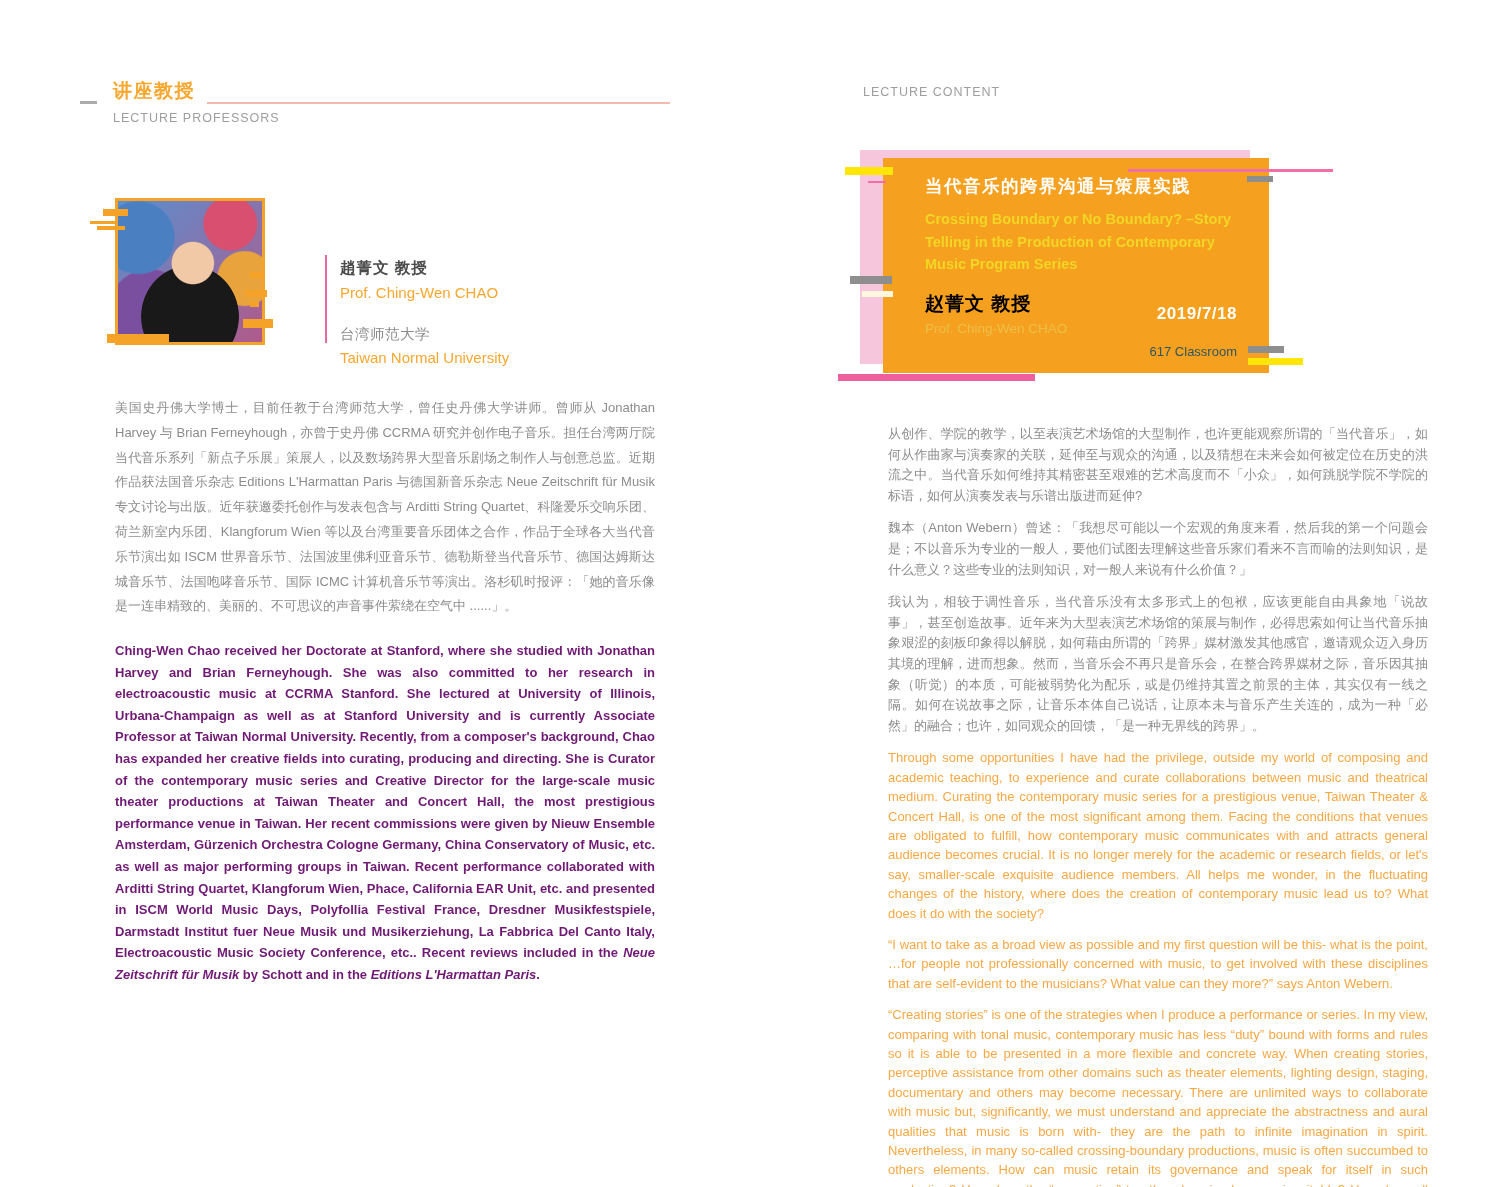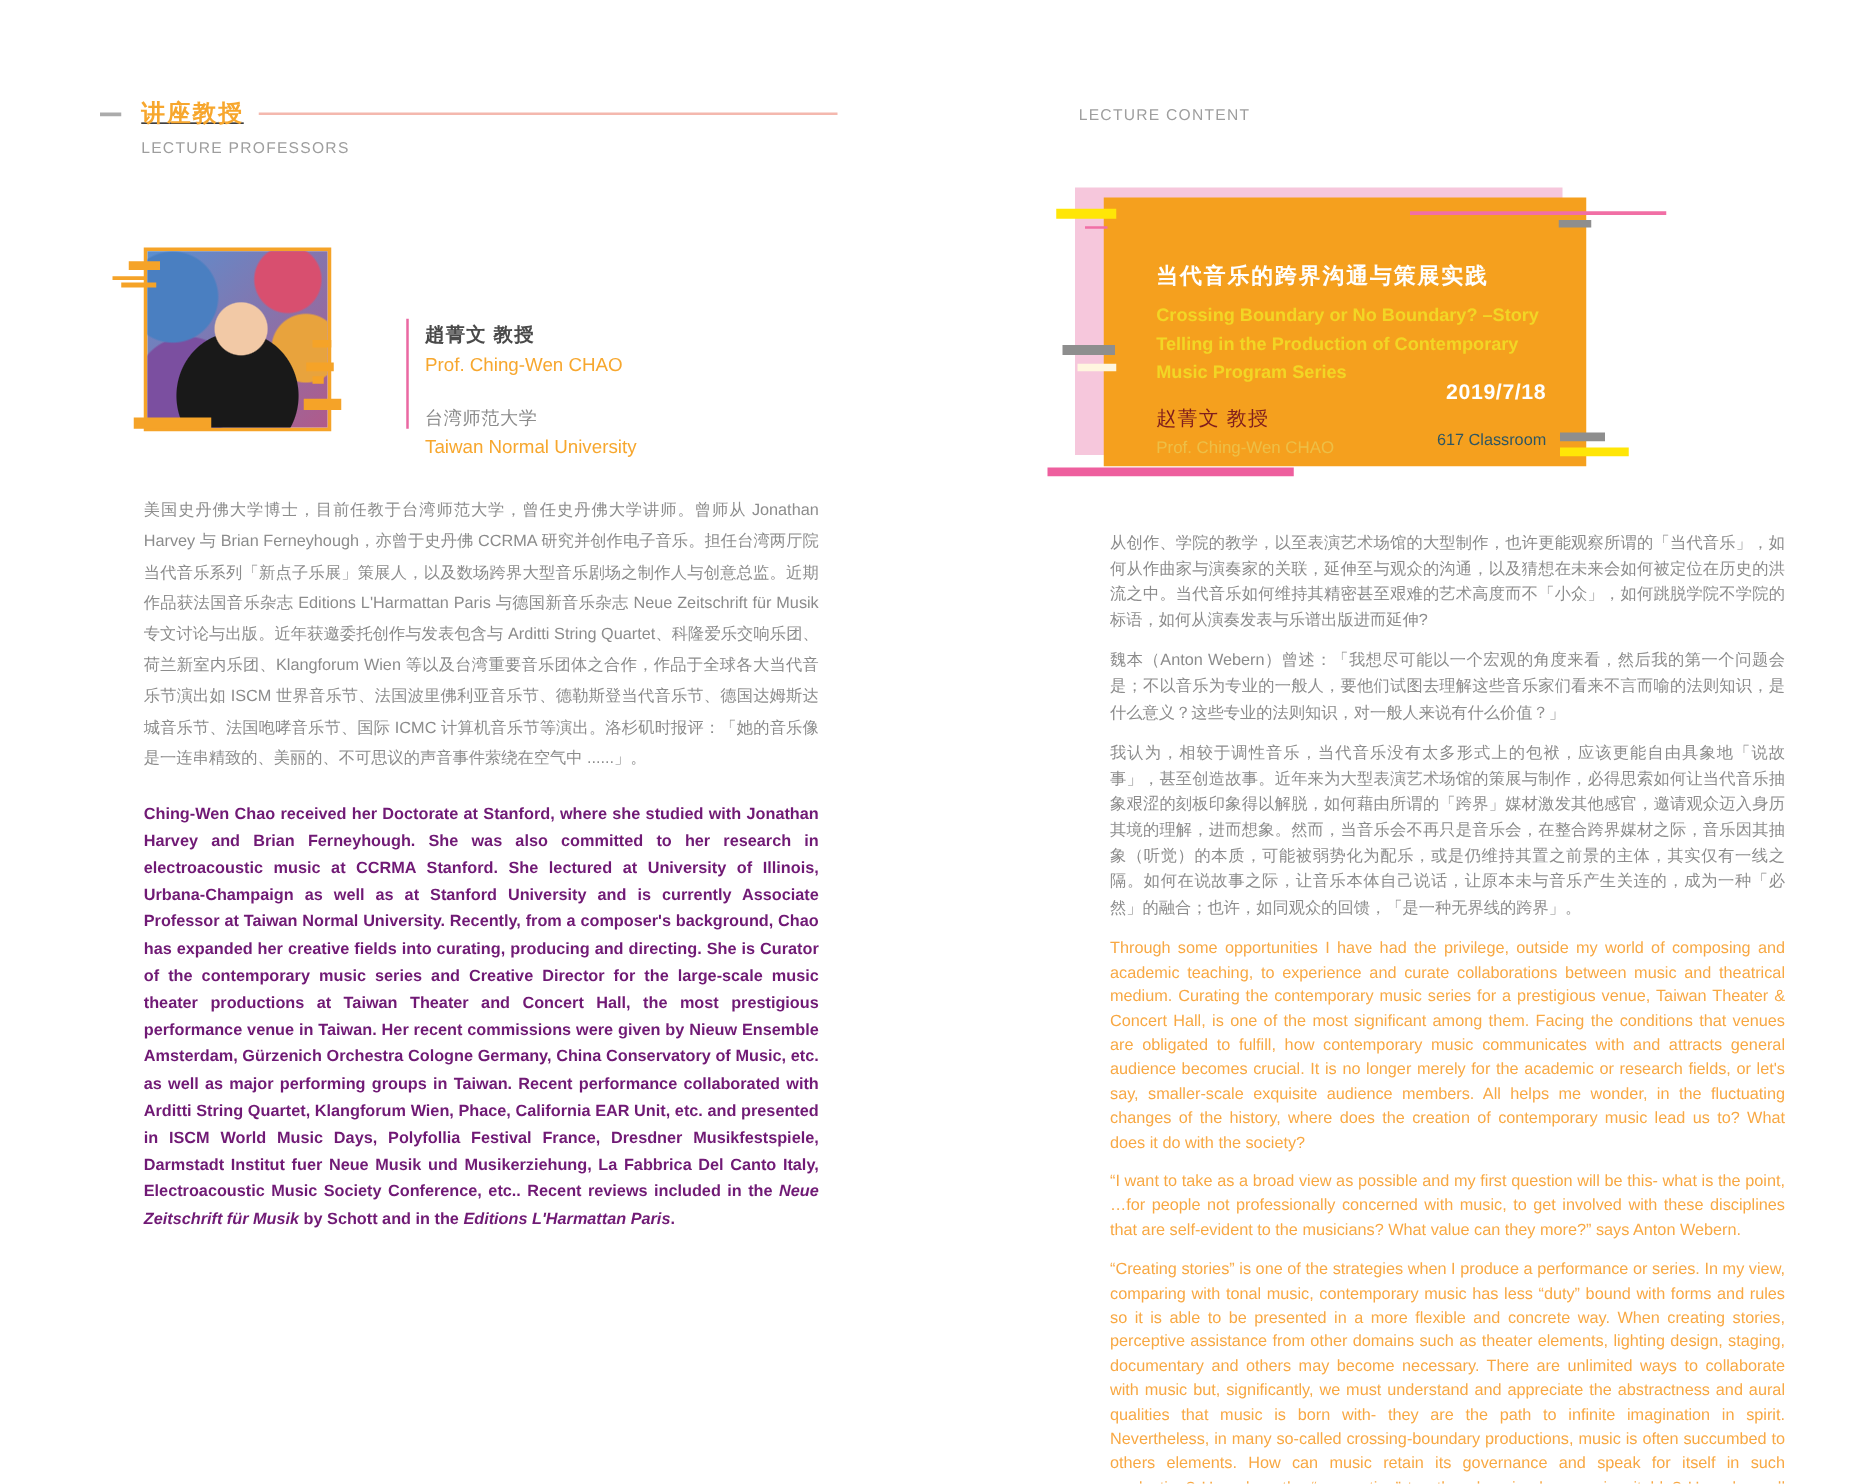--- a/index.html
+++ b/index.html
@@ -2,21 +2,21 @@
 <html><head>
 <meta charset="utf-8">
 <style>
   html,body{margin:0;padding:0;background:#ffffff;}
   .page{
     position:relative;width:1500px;height:1187px;background:#ffffff;overflow:hidden;
     font-family:"Liberation Sans","DejaVu Sans",sans-serif;
   }
   
   .section-header{position:absolute;top:78px;width:590px;}
-  .section-header .row{display:flex;align-items:center;text-decoration:underline;}
+  .section-header .row{display:flex;align-items:flex-end;}
   .header-dash{width:17px;height:3px;background:#ababab;margin-right:16px;flex:0 0 auto;}
   .header-title-cn{font-size:19px;font-weight:bold;color:#f7a72e;letter-spacing:1.5px;white-space:nowrap;}
   .header-rule{flex:1 1 auto;height:2px;background:#f4b8ae;margin-left:12px;}
   .header-title-en{margin:7px 0 0 33px;font-size:12.5px;color:#9e9e9e;letter-spacing:1px;}
   
   .bar{position:absolute;}
   
   .photo-frame{
     position:absolute;left:115px;top:198px;width:150px;height:147px;
     box-sizing:border-box;border:3px solid #f5a328;background:#777;
@@ -48,25 +48,25 @@
     position:absolute;left:115px;top:640px;width:540px;
     font-size:13px;line-height:21.6px;color:#701a75;text-align:justify;margin:0;font-weight:bold;
   }
   .right-col{position:absolute;left:888px;top:424px;width:540px;}
   .right-col p{margin:0 0 12px 0;text-align:justify;}
   .right-cn p{font-size:13px;line-height:20.6px;color:#8c8c8c;}
   .right-en{margin-top:5px;}
   .right-en p{font-size:13px;line-height:19.4px;color:#f8a843;}
   
   .card-backdrop{position:absolute;left:860px;top:150px;width:390px;height:214px;background:#f6c7dc;}
-  .lecture-card{position:absolute;left:883px;top:158px;width:386px;height:215px;background:#f5a01e;box-sizing:border-box;padding:50px 26px 0 42px;}
+  .lecture-card{position:absolute;left:883px;top:158px;width:386px;height:215px;background:#f5a01e;box-sizing:border-box;padding:16px 26px 0 42px;}
   .card-title-cn{font-size:17.5px;font-weight:bold;color:#ffffff;letter-spacing:1.5px;}
   .card-title-en{width:332px;margin-top:10px;font-size:14.5px;font-weight:bold;color:#f2d625;line-height:22.5px;}
   .card-speaker{margin-top:15px;}
-  .card-speaker-cn{font-size:16px;font-weight:normal;color:#7f1d1d;letter-spacing:1px;}
+  .card-speaker-cn{font-size:19px;font-weight:bold;color:#000000;letter-spacing:1px;}
   .card-speaker-en{font-size:13.5px;color:#ecc54e;opacity:0.85;margin-top:4px;}
   .card-when{position:absolute;right:32px;top:146px;text-align:right;}
   .card-date{font-size:17px;font-weight:bold;color:#ffffff;letter-spacing:0.5px;}
   .card-room{font-size:13px;color:#0c4a6e;opacity:0.85;margin-top:20px;}
   em{font-style:italic;}
 </style>
 </head>
 <body>
 
 <div class="page">

